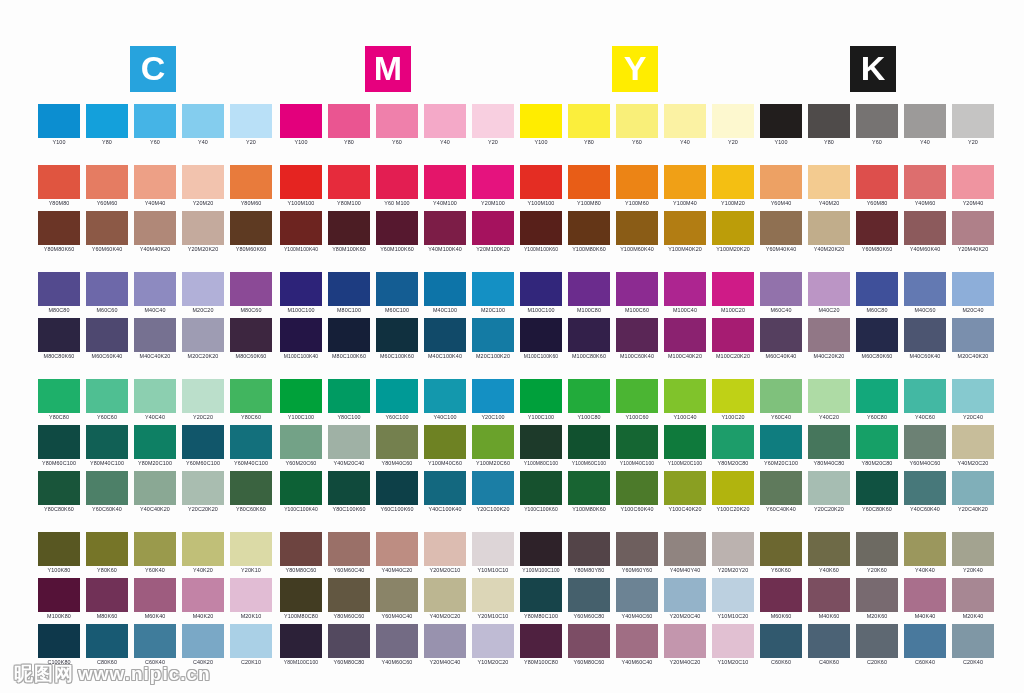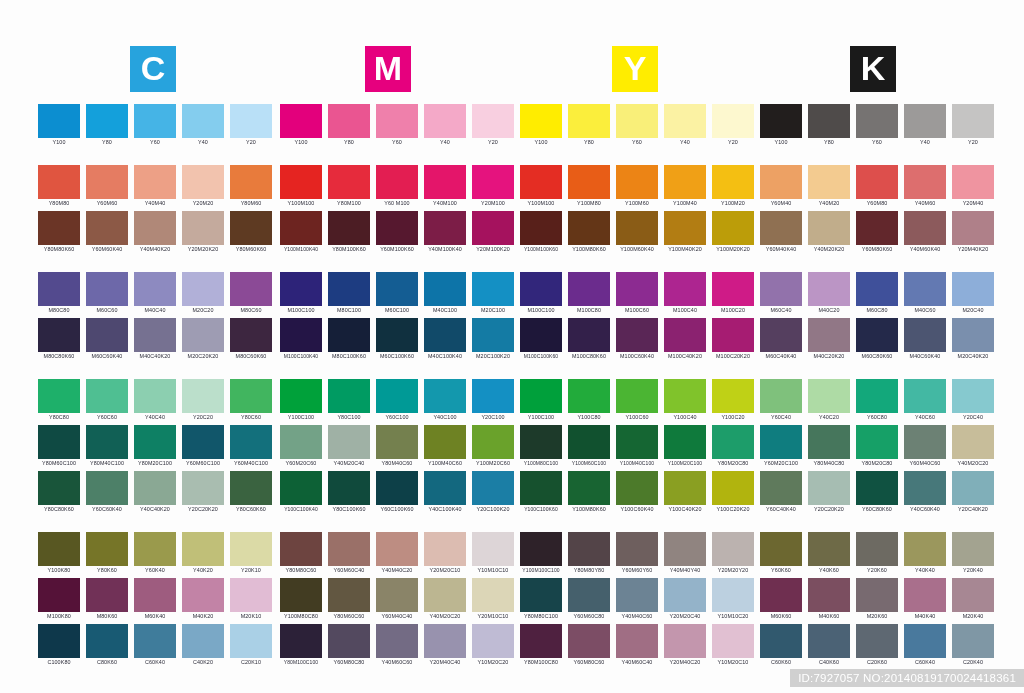--- a/index.html
+++ b/index.html
@@ -1138,18 +1138,18 @@
             </div>
             <div class="cell">
               <span class="sw" style="background: rgb(127, 151, 165);"></span>
               <span class="lbl">C20K40</span>
             </div>
           </div>
         </div>
       </div>
     </div>
 
+  <div class="wm-left">
+    <span class="wm-text wm-cn">昵图网</span><span class="wm-text wm-url">www.nipic.cn</span>
+  </div>
 
-  <div class="wm-box">
-    <span>ID:7927057 NO:20140819170024418361</span>
-  </div>
 
 </div>
 
 </body></html>

